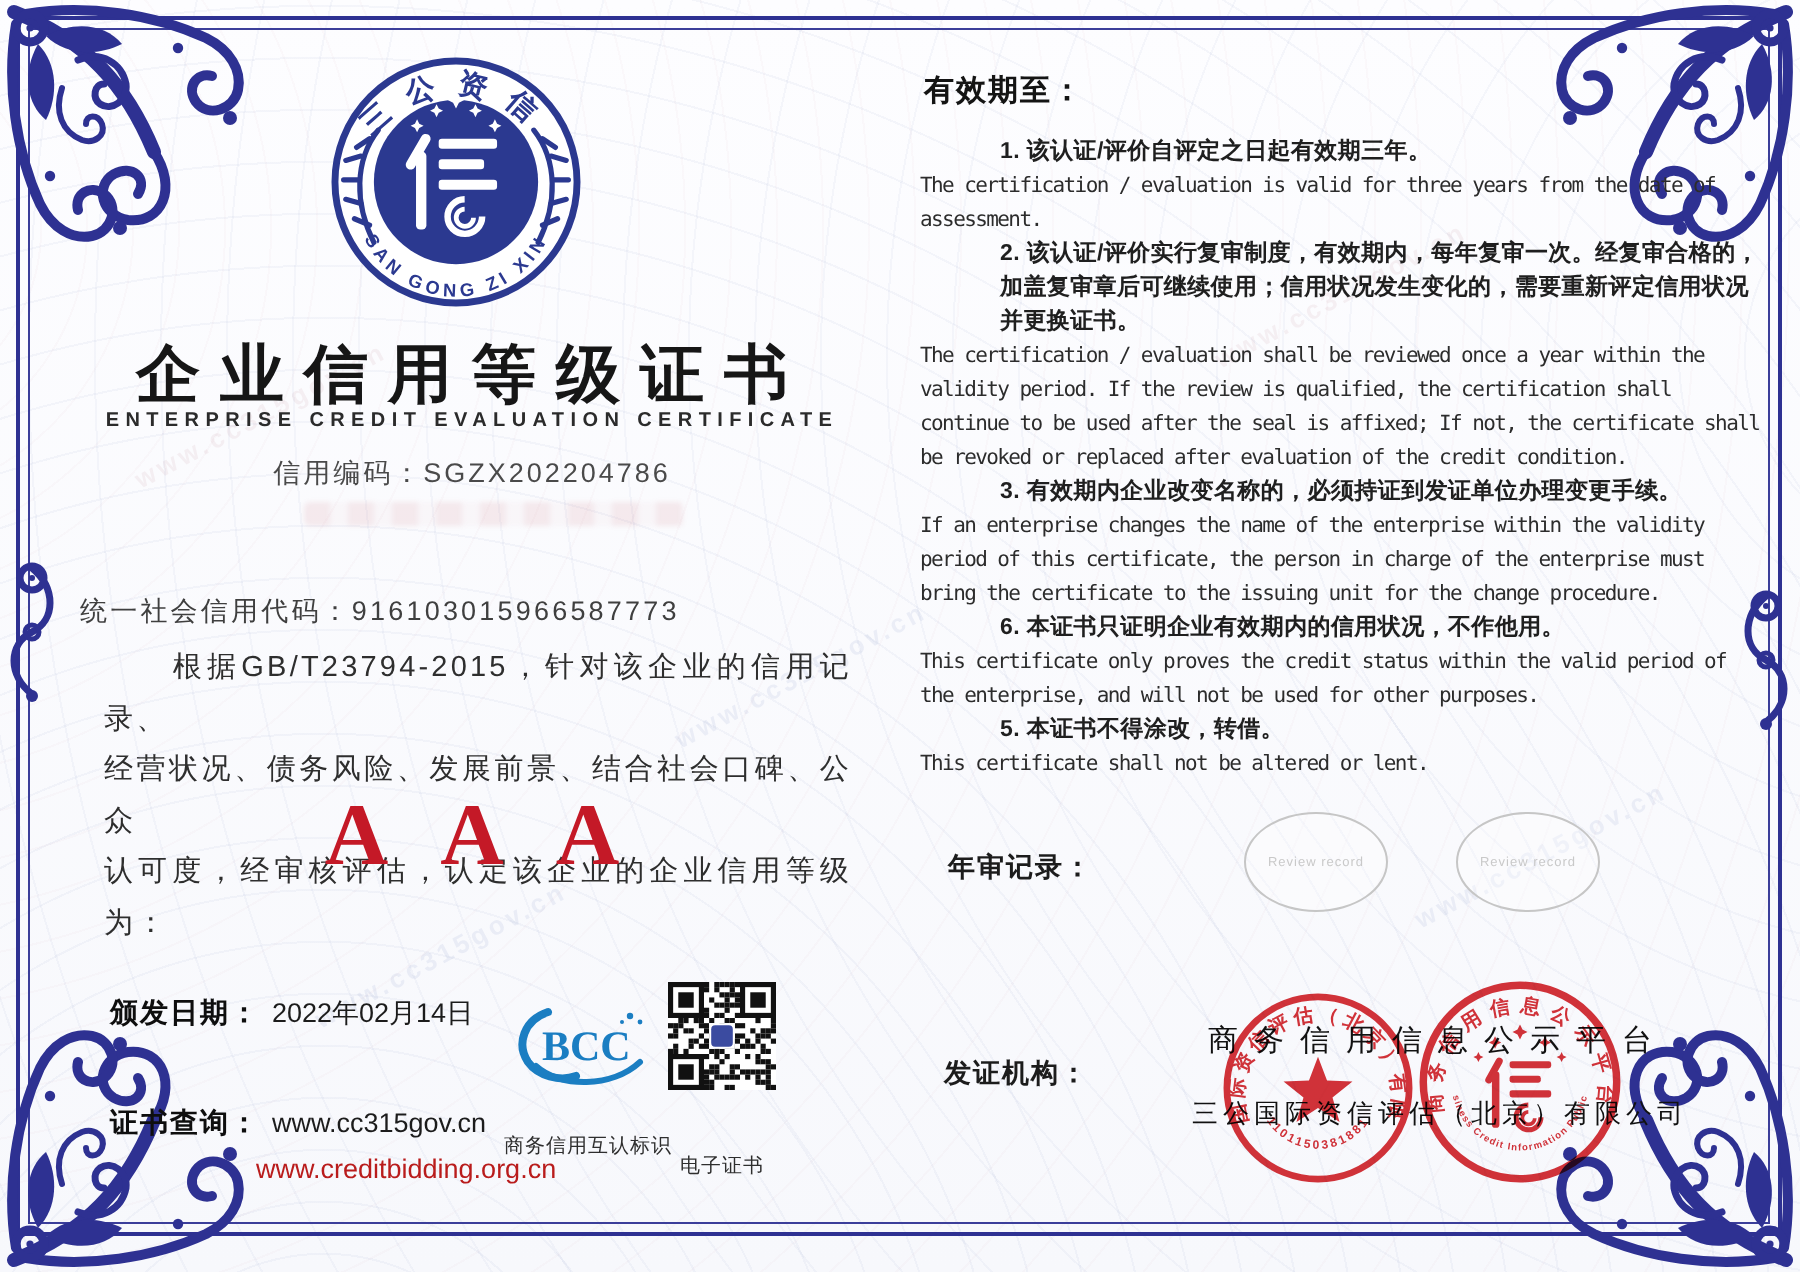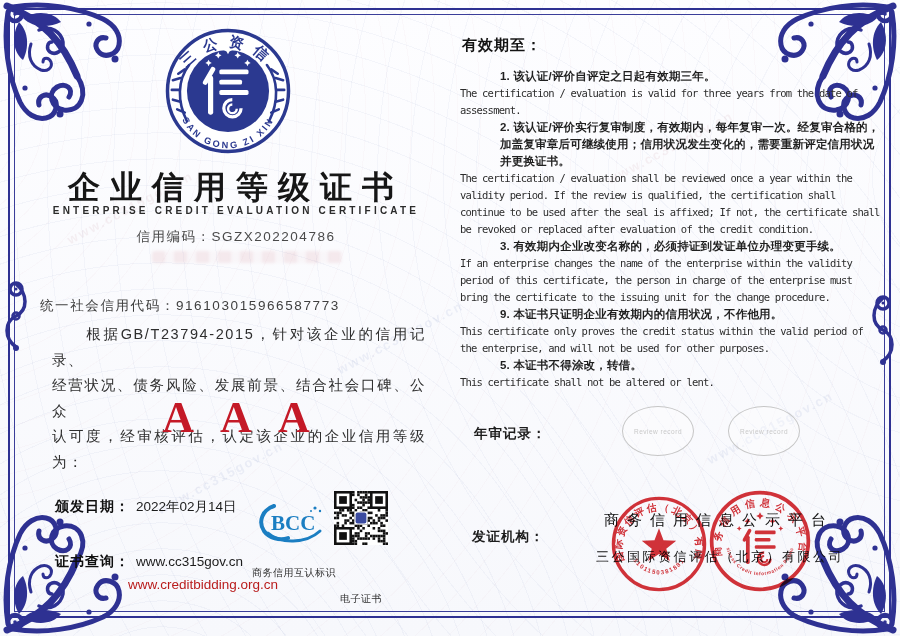--- a/index.html
+++ b/index.html
@@ -347,31 +347,31 @@
         <rect x="36" y="0" width="18" height="18" fill="#111111"></rect>
         <rect x="38.57142857142858" y="2.5714285714285716" width="12.857142857142858" height="12.857142857142858" fill="#ffffff"></rect>
         <rect x="41.142857142857146" y="5.142857142857143" width="7.714285714285715" height="7.714285714285715" fill="#111111"></rect>
         <rect x="0" y="36" width="18" height="18" fill="#111111"></rect>
         <rect x="2.5714285714285716" y="38.57142857142858" width="12.857142857142858" height="12.857142857142858" fill="#ffffff"></rect>
         <rect x="5.142857142857143" y="41.142857142857146" width="7.714285714285715" height="7.714285714285715" fill="#111111"></rect>
         <rect x="20.571428571428573" y="20.571428571428573" width="12.857142857142858" height="12.857142857142858" fill="#ffffff"></rect>
         <rect x="21.6" y="21.6" width="10.8" height="10.8" fill="#3b4ba0" rx="2"></rect>
       </svg>
   </div>
-  <div class="abs caption" style="left:331px;top:592px;width:60px;">电子证书</div>
+  <div class="abs caption" style="left:331px;top:576px;width:60px;">电子证书</div>
 
   <div class="abs insheading">有效期至：</div>
   <div class="abs inslist">
       <div class="ins zh">1. 该认证/评价自评定之日起有效期三年。</div>
       <div class="ins en">The certification / evaluation is valid for three years from the date of assessment.</div>
       <div class="ins zh">2. 该认证/评价实行复审制度，有效期内，每年复审一次。经复审合格的，加盖复审章后可继续使用；信用状况发生变化的，需要重新评定信用状况并更换证书。</div>
       <div class="ins en">The certification / evaluation shall be reviewed once a year within the validity period. If the review is qualified,  the certification shall continue to be used after the seal is affixed; If not, the certificate shall be revoked or replaced after evaluation of the credit condition.</div>
       <div class="ins zh">3. 有效期内企业改变名称的，必须持证到发证单位办理变更手续。</div>
       <div class="ins en">If an enterprise changes the name of the enterprise within the validity period of this certificate, the person in charge of the enterprise must bring the certificate to the issuing unit for the change procedure.</div>
-      <div class="ins zh">9. 本证书只证明企业有效期内的信用状况，不作他用。</div>
+      <div class="ins zh">6. 本证书只证明企业有效期内的信用状况，不作他用。</div>
       <div class="ins en">This certificate only proves the credit status within the valid period of the enterprise, and will not be used for other purposes.</div>
       <div class="ins zh">5. 本证书不得涂改，转借。</div>
       <div class="ins en">This certificate shall not be altered or lent.</div>
     </div>
 
   <div class="abs reviewlabel">年审记录：</div>
   <div class="abs oval" style="left:622px;top:406px;">
     <span>Review record</span>
     </div>
   <div class="abs oval" style="left:728px;top:406px;">

